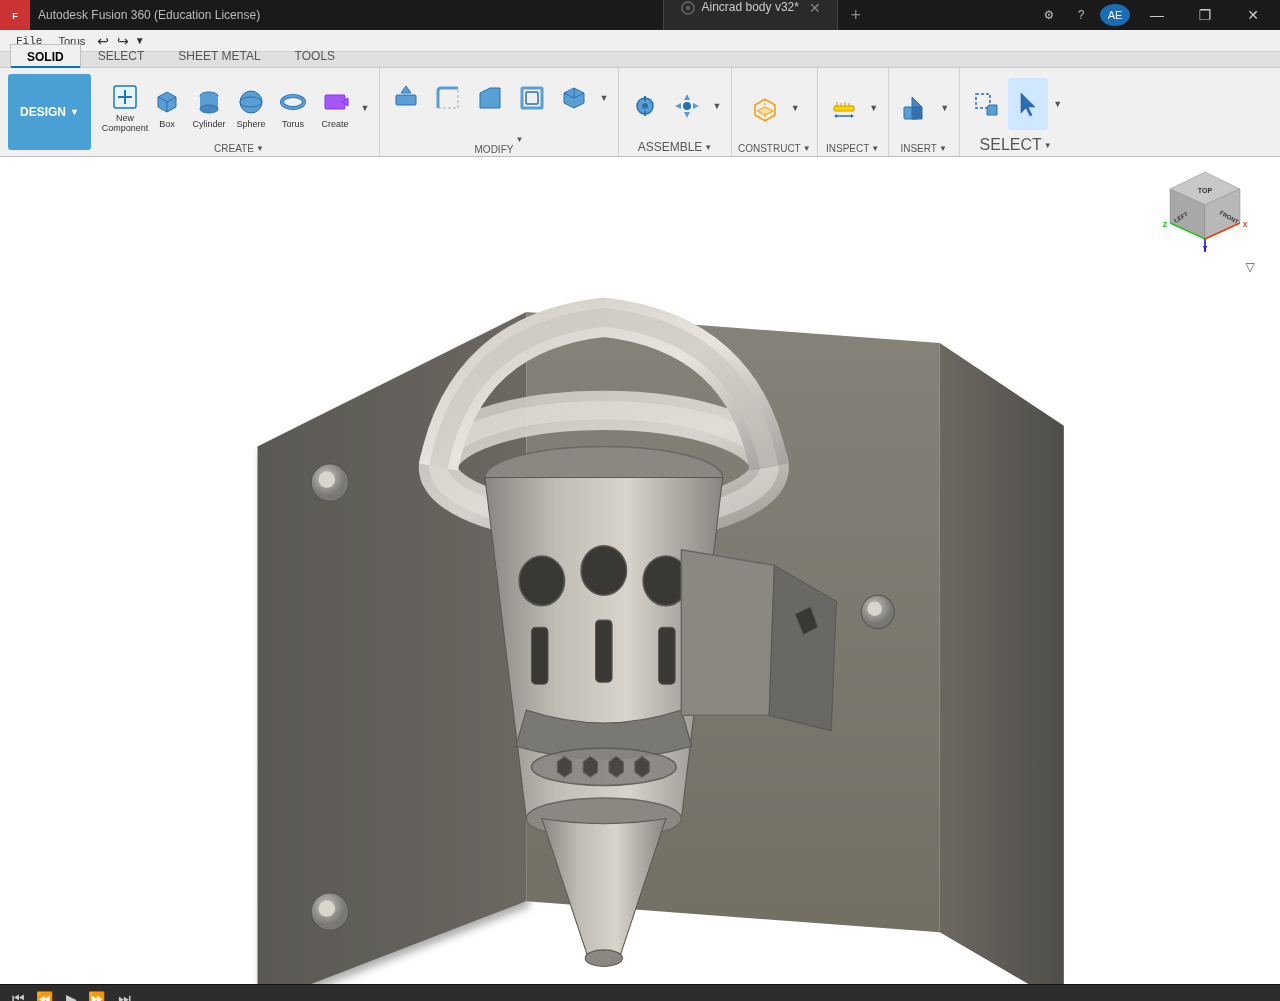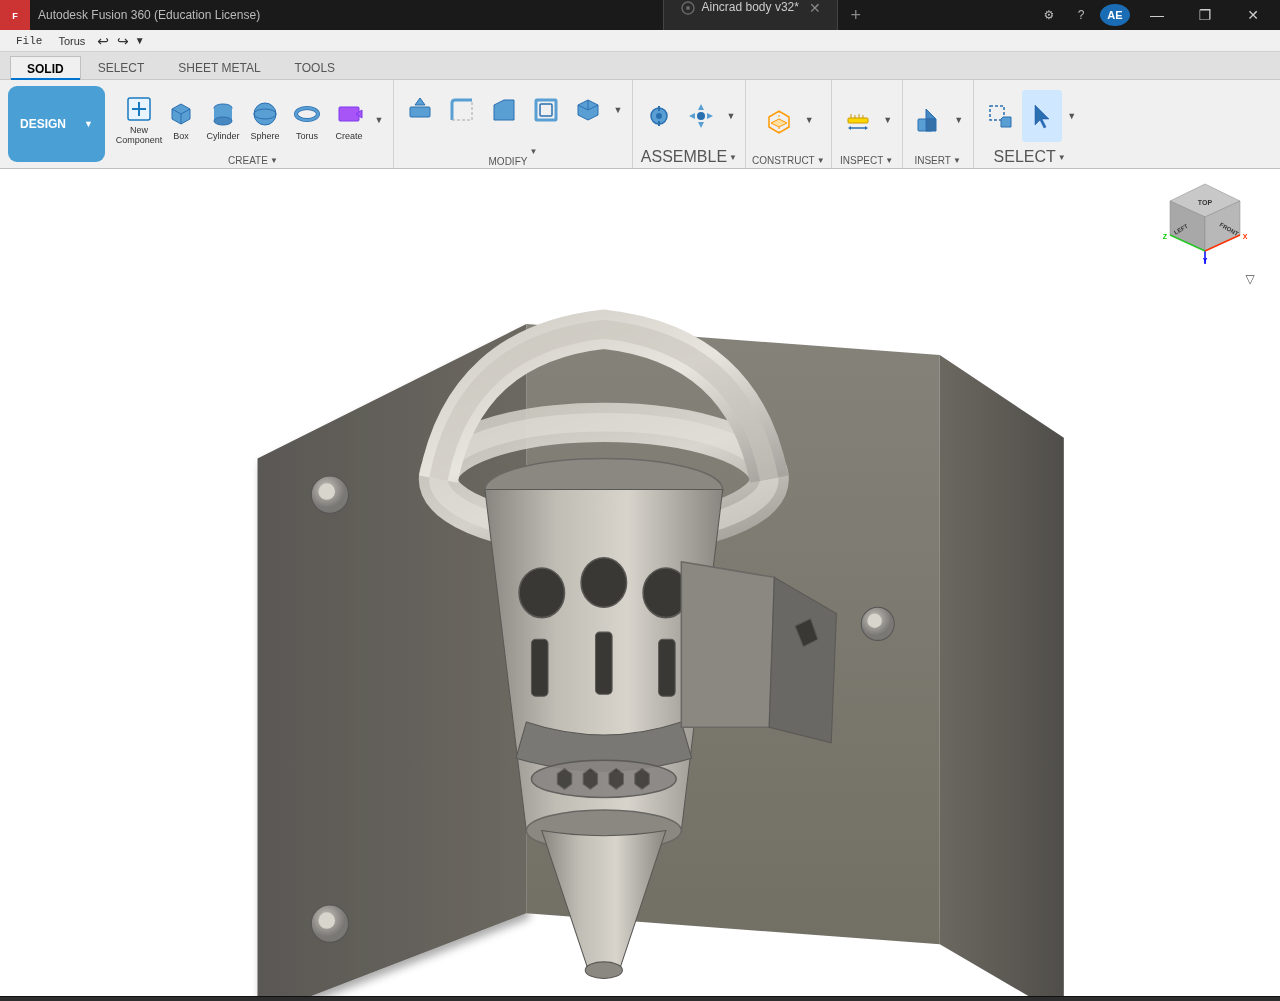--- a/index.html
+++ b/index.html
@@ -10,29 +10,29 @@
       width: 100%; height: 30px; background: #1a1a1a; display: flex; align-items: center;
       color: #ccc; position: relative;
     }
     #titlebar .app-icon { width: 30px; height: 30px; background: #cc3333; display: flex; align-items: center; justify-content: center; color: white; font-weight: bold; font-size: 11px; flex-shrink: 0; }
     #titlebar .win-btn { width: 46px; height: 30px; display: flex; align-items: center; justify-content: center; color: #ccc; font-size: 14px; cursor: pointer; }
 
     
     #toolbar-area { background: #f0f0f0; border-bottom: 1px solid #c0c0c0; }
 
     
-    #tab-bar { height: 28px; display: flex; align-items: flex-end; padding-left: 10px; background: #e0e0e0; border-bottom: 1px solid #c8c8c8; }
+    #tab-bar { height: 16px; display: flex; align-items: flex-end; padding-left: 10px; background: #e0e0e0; border-bottom: 1px solid #c8c8c8; }
     .tab { padding: 4px 16px; font-size: 12px; color: #555; cursor: pointer; height: 24px; display: flex; align-items: center; border: 1px solid transparent; border-bottom: none; }
     .tab.active { background: #f0f0f0; border-color: #c0c0c0; color: #000; font-weight: 600; margin-bottom: -1px; }
 
     
     #ribbon { height: 88px; display: flex; align-items: stretch; padding: 0 4px; background: #f0f0f0; }
 
     
-    .design-btn { margin: 6px 8px 6px 4px; padding: 0 12px; background: #4a9fd4; color: white; border: none; border-radius: 9px; font-size: 12px; font-weight: 600; cursor: pointer; display: flex; align-items: center; gap: 18px; white-space: nowrap; }
+    .design-btn { margin: 6px 8px 6px 4px; padding: 0 12px; background: #4a9fd4; color: white; border: none; border-radius: 3px; font-size: 12px; font-weight: 600; cursor: pointer; display: flex; align-items: center; gap: 4px; white-space: nowrap; }
     .design-btn .arrow { font-size: 9px; }
 
     
     .ribbon-group { display: flex; flex-direction: column; align-items: center; border-right: 1px solid #d0d0d0; padding: 4px 6px 2px; min-width: fit-content; }
     .ribbon-group-icons { display: flex; align-items: center; flex: 1; gap: 2px; }
 
     
     .rb-btn { width: 40px; height: 52px; display: flex; flex-direction: column; align-items: center; justify-content: center; gap: 2px; cursor: pointer; border-radius: 3px; padding: 2px; }
     .rb-btn .icon-box { width: 32px; height: 32px; display: flex; align-items: center; justify-content: center; }
     .rb-btn .btn-label { font-size: 9px; color: #333; text-align: center; line-height: 1.1; }
@@ -86,21 +86,21 @@
         <circle cx="8" cy="8" r="6" fill="none" stroke="#666" stroke-width="1.5"></circle>
         <circle cx="8" cy="8" r="2" fill="#666"></circle>
       </svg>
     <span>Aincrad body v32*</span>
     <span style="margin-left:10px;color:#888;font-size:14px;">✕</span>
   </div>
   <div style="width:36px;height:30px;display:flex;align-items:center;justify-content:center;color:#888;font-size:18px;cursor:pointer;">+</div>
   <div style="flex:1;display:flex;align-items:center;justify-content:flex-end;gap:2px;padding-right:4px;">
     <div style="width:30px;height:30px;display:flex;align-items:center;justify-content:center;cursor:pointer;color:#bbb;">⚙</div>
     <div style="width:30px;height:30px;display:flex;align-items:center;justify-content:center;cursor:pointer;color:#bbb;">?</div>
-    <div style="width:30px;height:22px;display:flex;align-items:center;justify-content:center;cursor:pointer;background:#1a6cb5;border-radius:50%;color:white;font-size:11px;font-weight:bold;margin:0 2px;">AE</div>
+    <div style="width:30px;height:22px;display:flex;align-items:center;justify-content:center;cursor:pointer;background:#1a6cb5;border-radius:50%;color:white;font-size:11px;font-weight:normal;margin:0 2px;">AE</div>
     <div class="win-btn">—</div>
     <div class="win-btn">❐</div>
     <div class="win-btn close">✕</div>
   </div>
 </div>
 
 <div id="toolbar-area">
 
   <div style="height:22px;background:#f0f0f0;display:flex;align-items:center;padding:0 8px;border-bottom:1px solid #d0d0d0;">
     <div style="padding:0 8px;font-size:11px;color:#333;cursor:pointer;font-family:Liberation Mono, monospace;">File</div>
@@ -276,21 +276,21 @@
               <polygon points="15,27 18,21 12,21" fill="#5a9fd4"></polygon>
               <polygon points="3,15 9,12 9,18" fill="#5a9fd4"></polygon>
               <polygon points="27,15 21,12 21,18" fill="#5a9fd4"></polygon>
               <circle cx="15" cy="15" r="4" fill="#2a6fb0"></circle>
             </svg>
           </div>
         </div>
         <div style="width:16px;display:flex;align-items:center;justify-content:center;color:#555;font-size:9px;cursor:pointer;">▼</div>
       </div>
       <div class="group-label-row">
-        <span style="font-size:16px;color:#555;">ASSEMBLE</span>
+        <span style="font-size:12px;color:#555;">ASSEMBLE</span>
         <span class="drop-arrow">▼</span>
       </div>
     </div>
 
     <div class="ribbon-group">
       <div class="ribbon-group-icons">
         <div class="rb-btn">
           <div class="icon-box">
             <svg width="30" height="30" viewBox="0 0 30 30">
               <polygon points="5,22 15,28 25,22 25,12 15,6 5,12" fill="none" stroke="#ff9900" stroke-width="1.5"></polygon>

